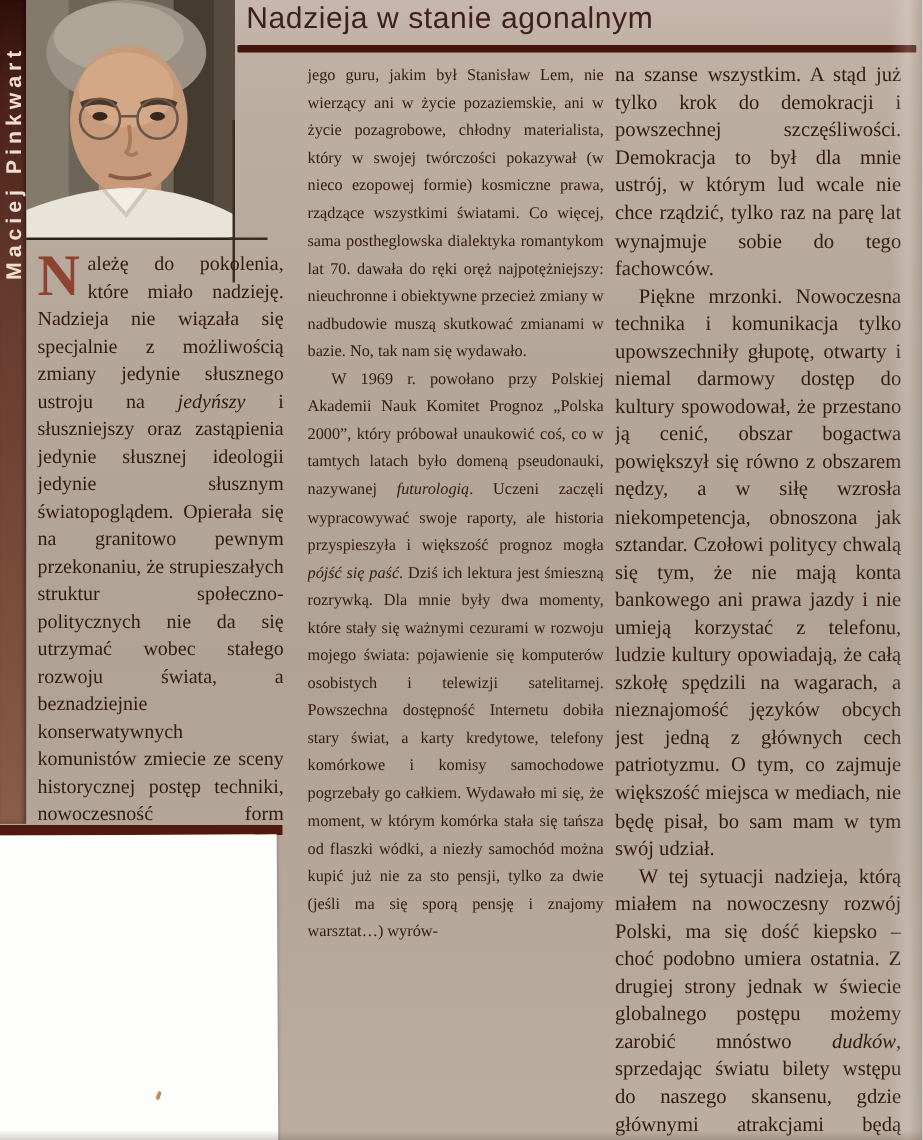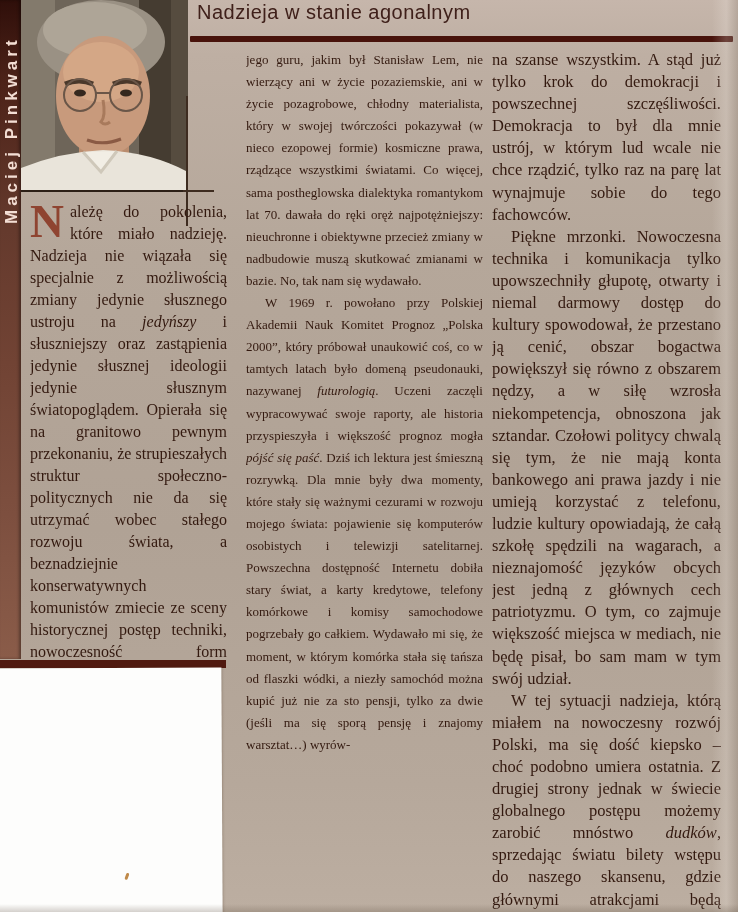--- a/index.html
+++ b/index.html
@@ -29,21 +29,21 @@
     position:absolute; left:21px; top:0; width:167px; height:190px;
     border-bottom:2px solid #2c1f16;
   }
   .photo svg { display:block; }
   .corner-v { position:absolute; left:186px; top:96px; width:2px; height:130px; background:#3e2c20; }
   .corner-h { position:absolute; left:183px; top:190px; width:31px; height:2px; background:#3e2c20; }
   
   .title {
     position:absolute; left:197px; top:1px; width:530px;
     font-family:"Liberation Sans", sans-serif;
-    font-weight:400; font-size:20px; letter-spacing:0.5px;
+    font-weight:400; font-size:24px; letter-spacing:0.5px;
     color:#3f201a; white-space:nowrap;
   }
   .title-rule {
     position:absolute; left:190px; top:36px; width:543px; height:6px;
     background:#48130b; border-radius:1px;
   }
   
   .col {
     position:absolute;
     color:#33190f;

